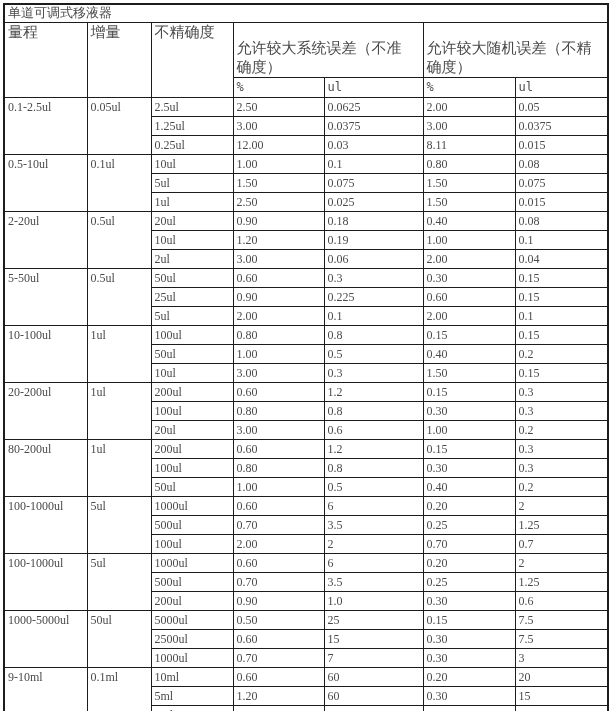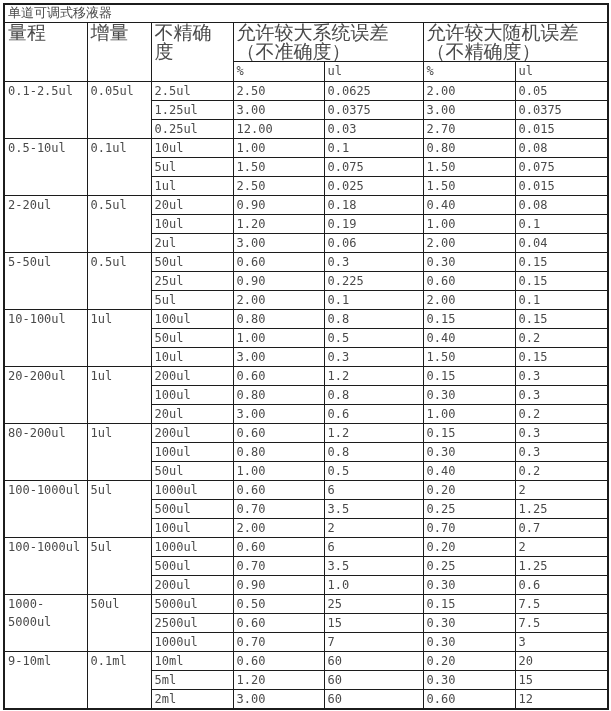--- a/index.html
+++ b/index.html
@@ -38,33 +38,35 @@
     line-height: 18px;
     overflow: hidden;
     white-space: normal;
   }
   tr.title-row td {
     font-size: 13px;
     line-height: 16px;
     height: 17px;
   }
   tr.header-row th {
-    font-size: 19px;
+    font-size: 15px;
     line-height: 19px;
     height: 38px;
   }
   tr.header-row .hdr-wrap {
     display: inline-block;
     max-width: 170px;
+    margin-top: 16px;
   }
   tr.subheader-row th {
     height: 19px;
   }
   tbody.spec-body tr {
     height: 19px;
+    font-family: Liberation Serif, serif;
   }
 </style>
 </head>
 <body>
 
 <div class="page-wrap">
   <table class="spec-table">
     <colgroup>
       <col class="c-range">
         <col class="c-inc">
@@ -106,21 +108,21 @@
           <td>1.25ul</td>
           <td>3.00</td>
           <td>0.0375</td>
           <td>3.00</td>
           <td>0.0375</td>
         </tr>
         <tr>
           <td>0.25ul</td>
           <td>12.00</td>
           <td>0.03</td>
-          <td>2.70</td>
+          <td>8.11</td>
           <td>0.015</td>
         </tr>
         <tr>
           <td rowspan="3">0.5-10ul</td>
           <td rowspan="3">0.1ul</td>
           <td>10ul</td>
           <td>1.00</td>
           <td>0.1</td>
           <td>0.80</td>
           <td>0.08</td>

